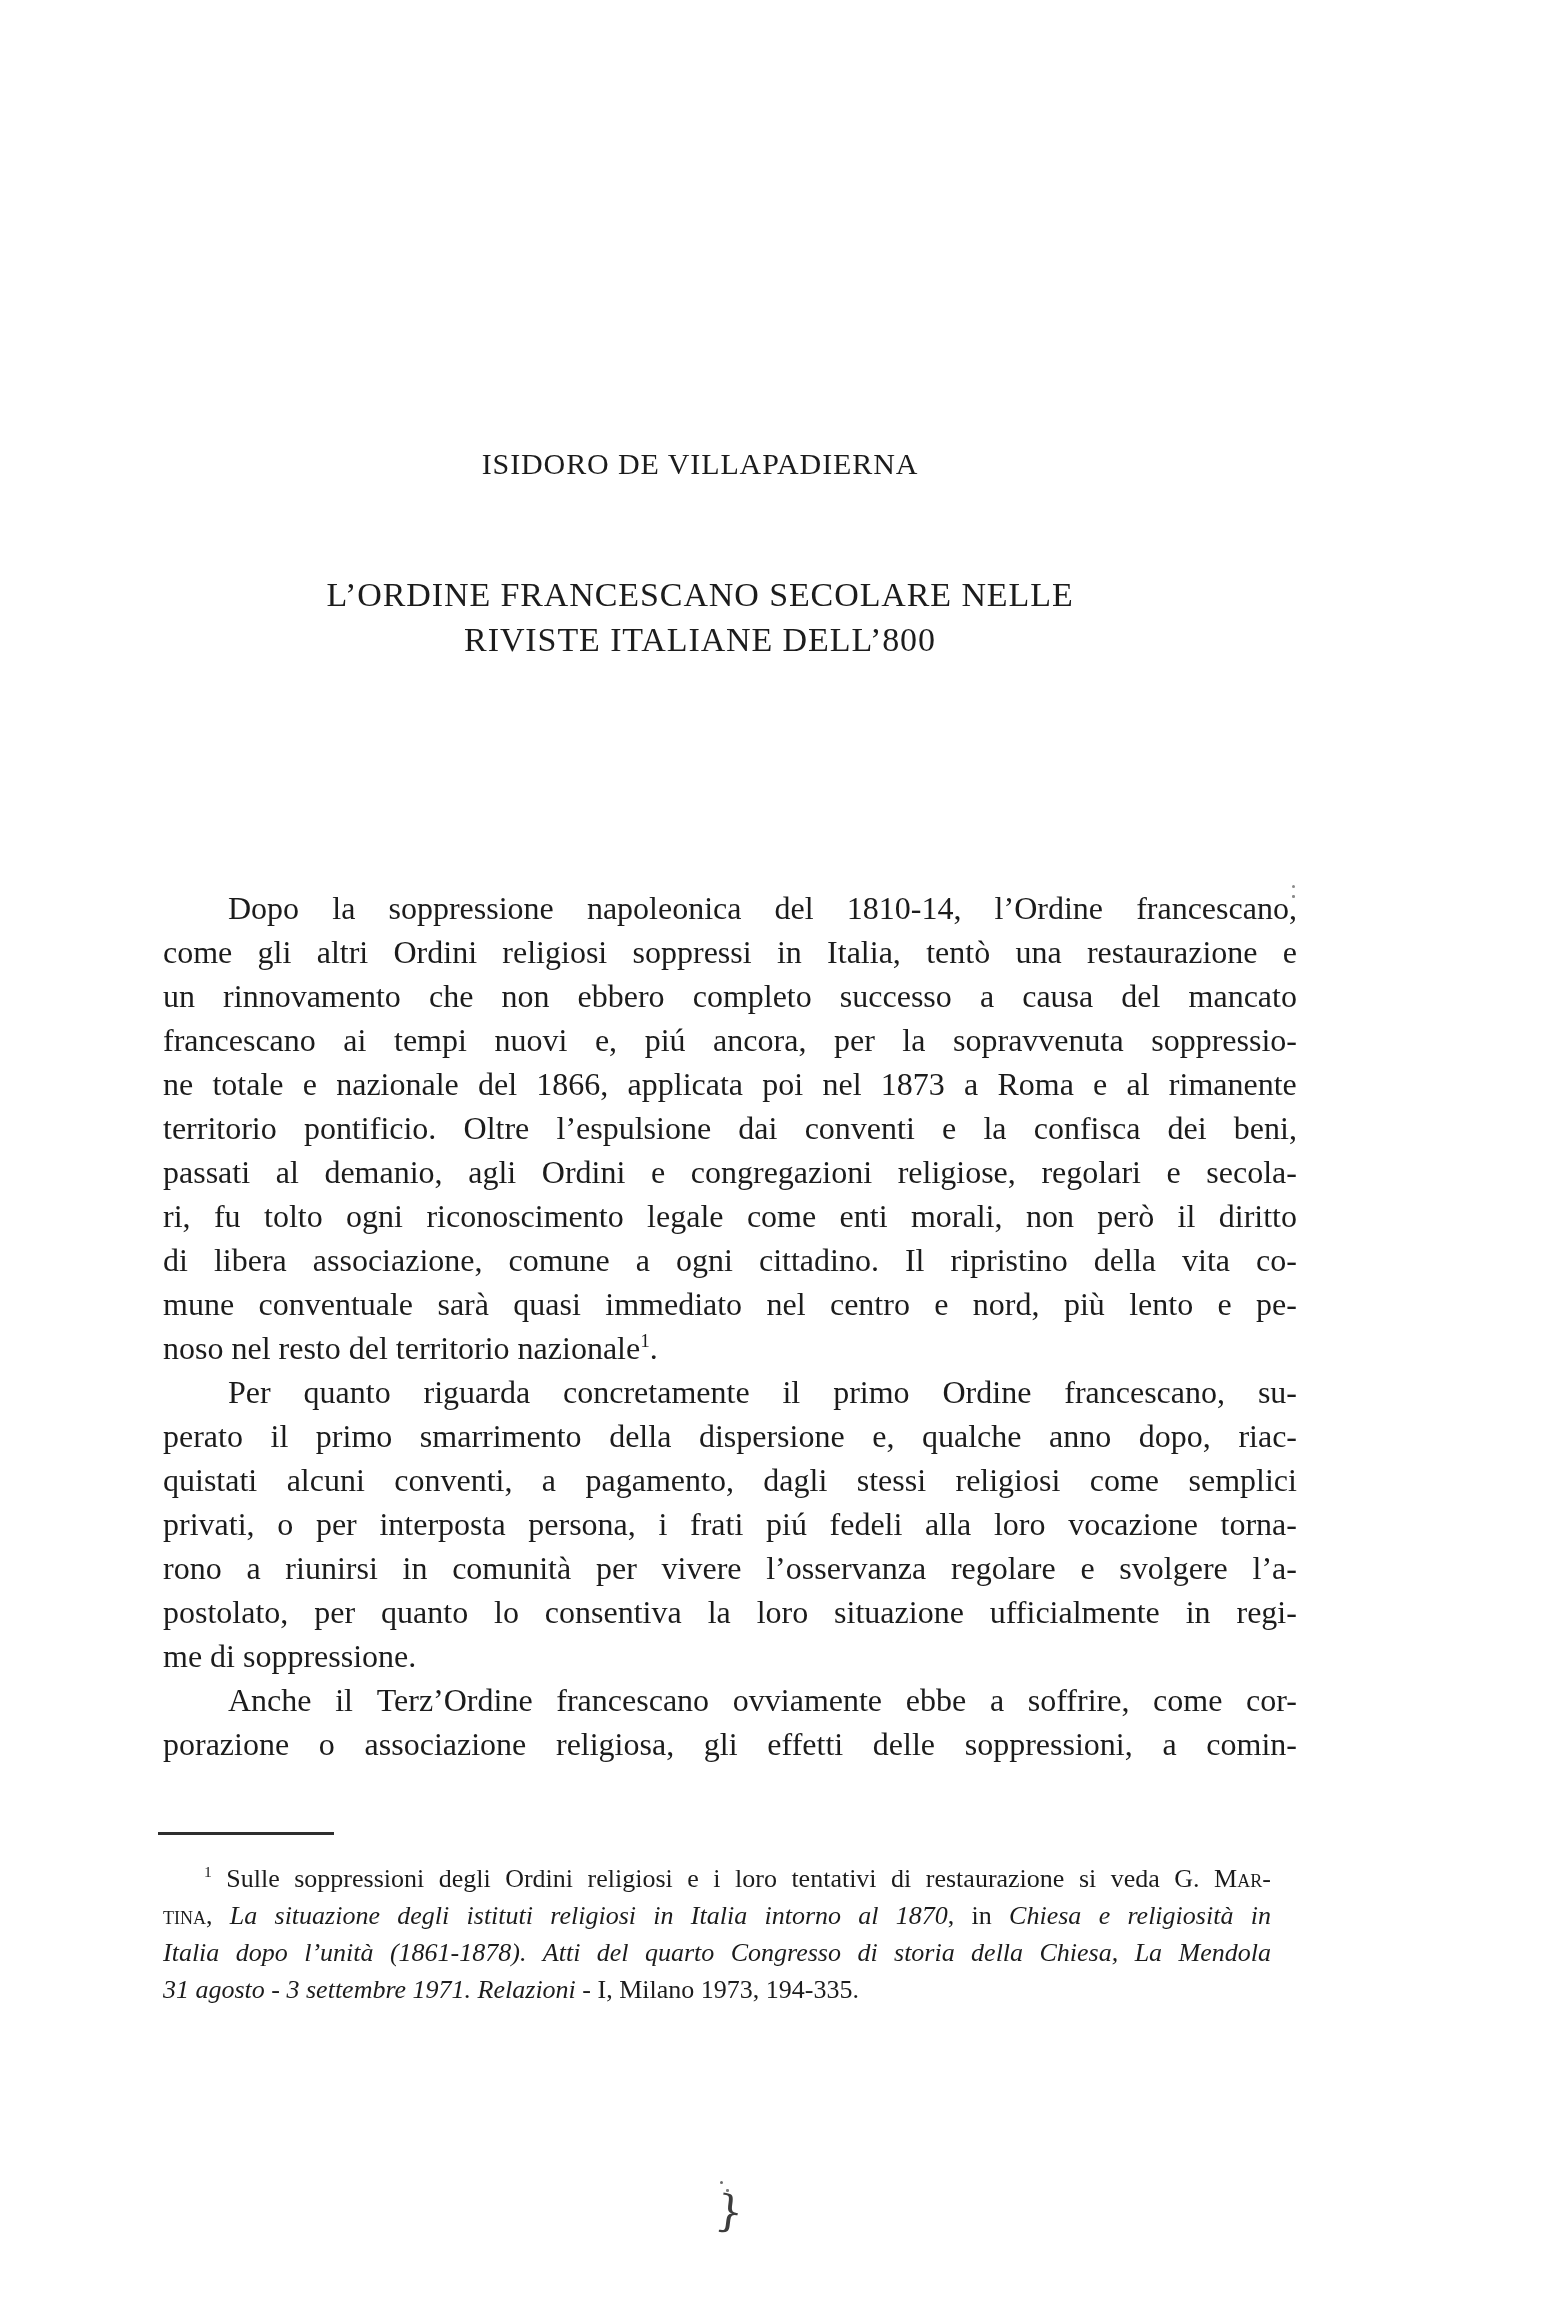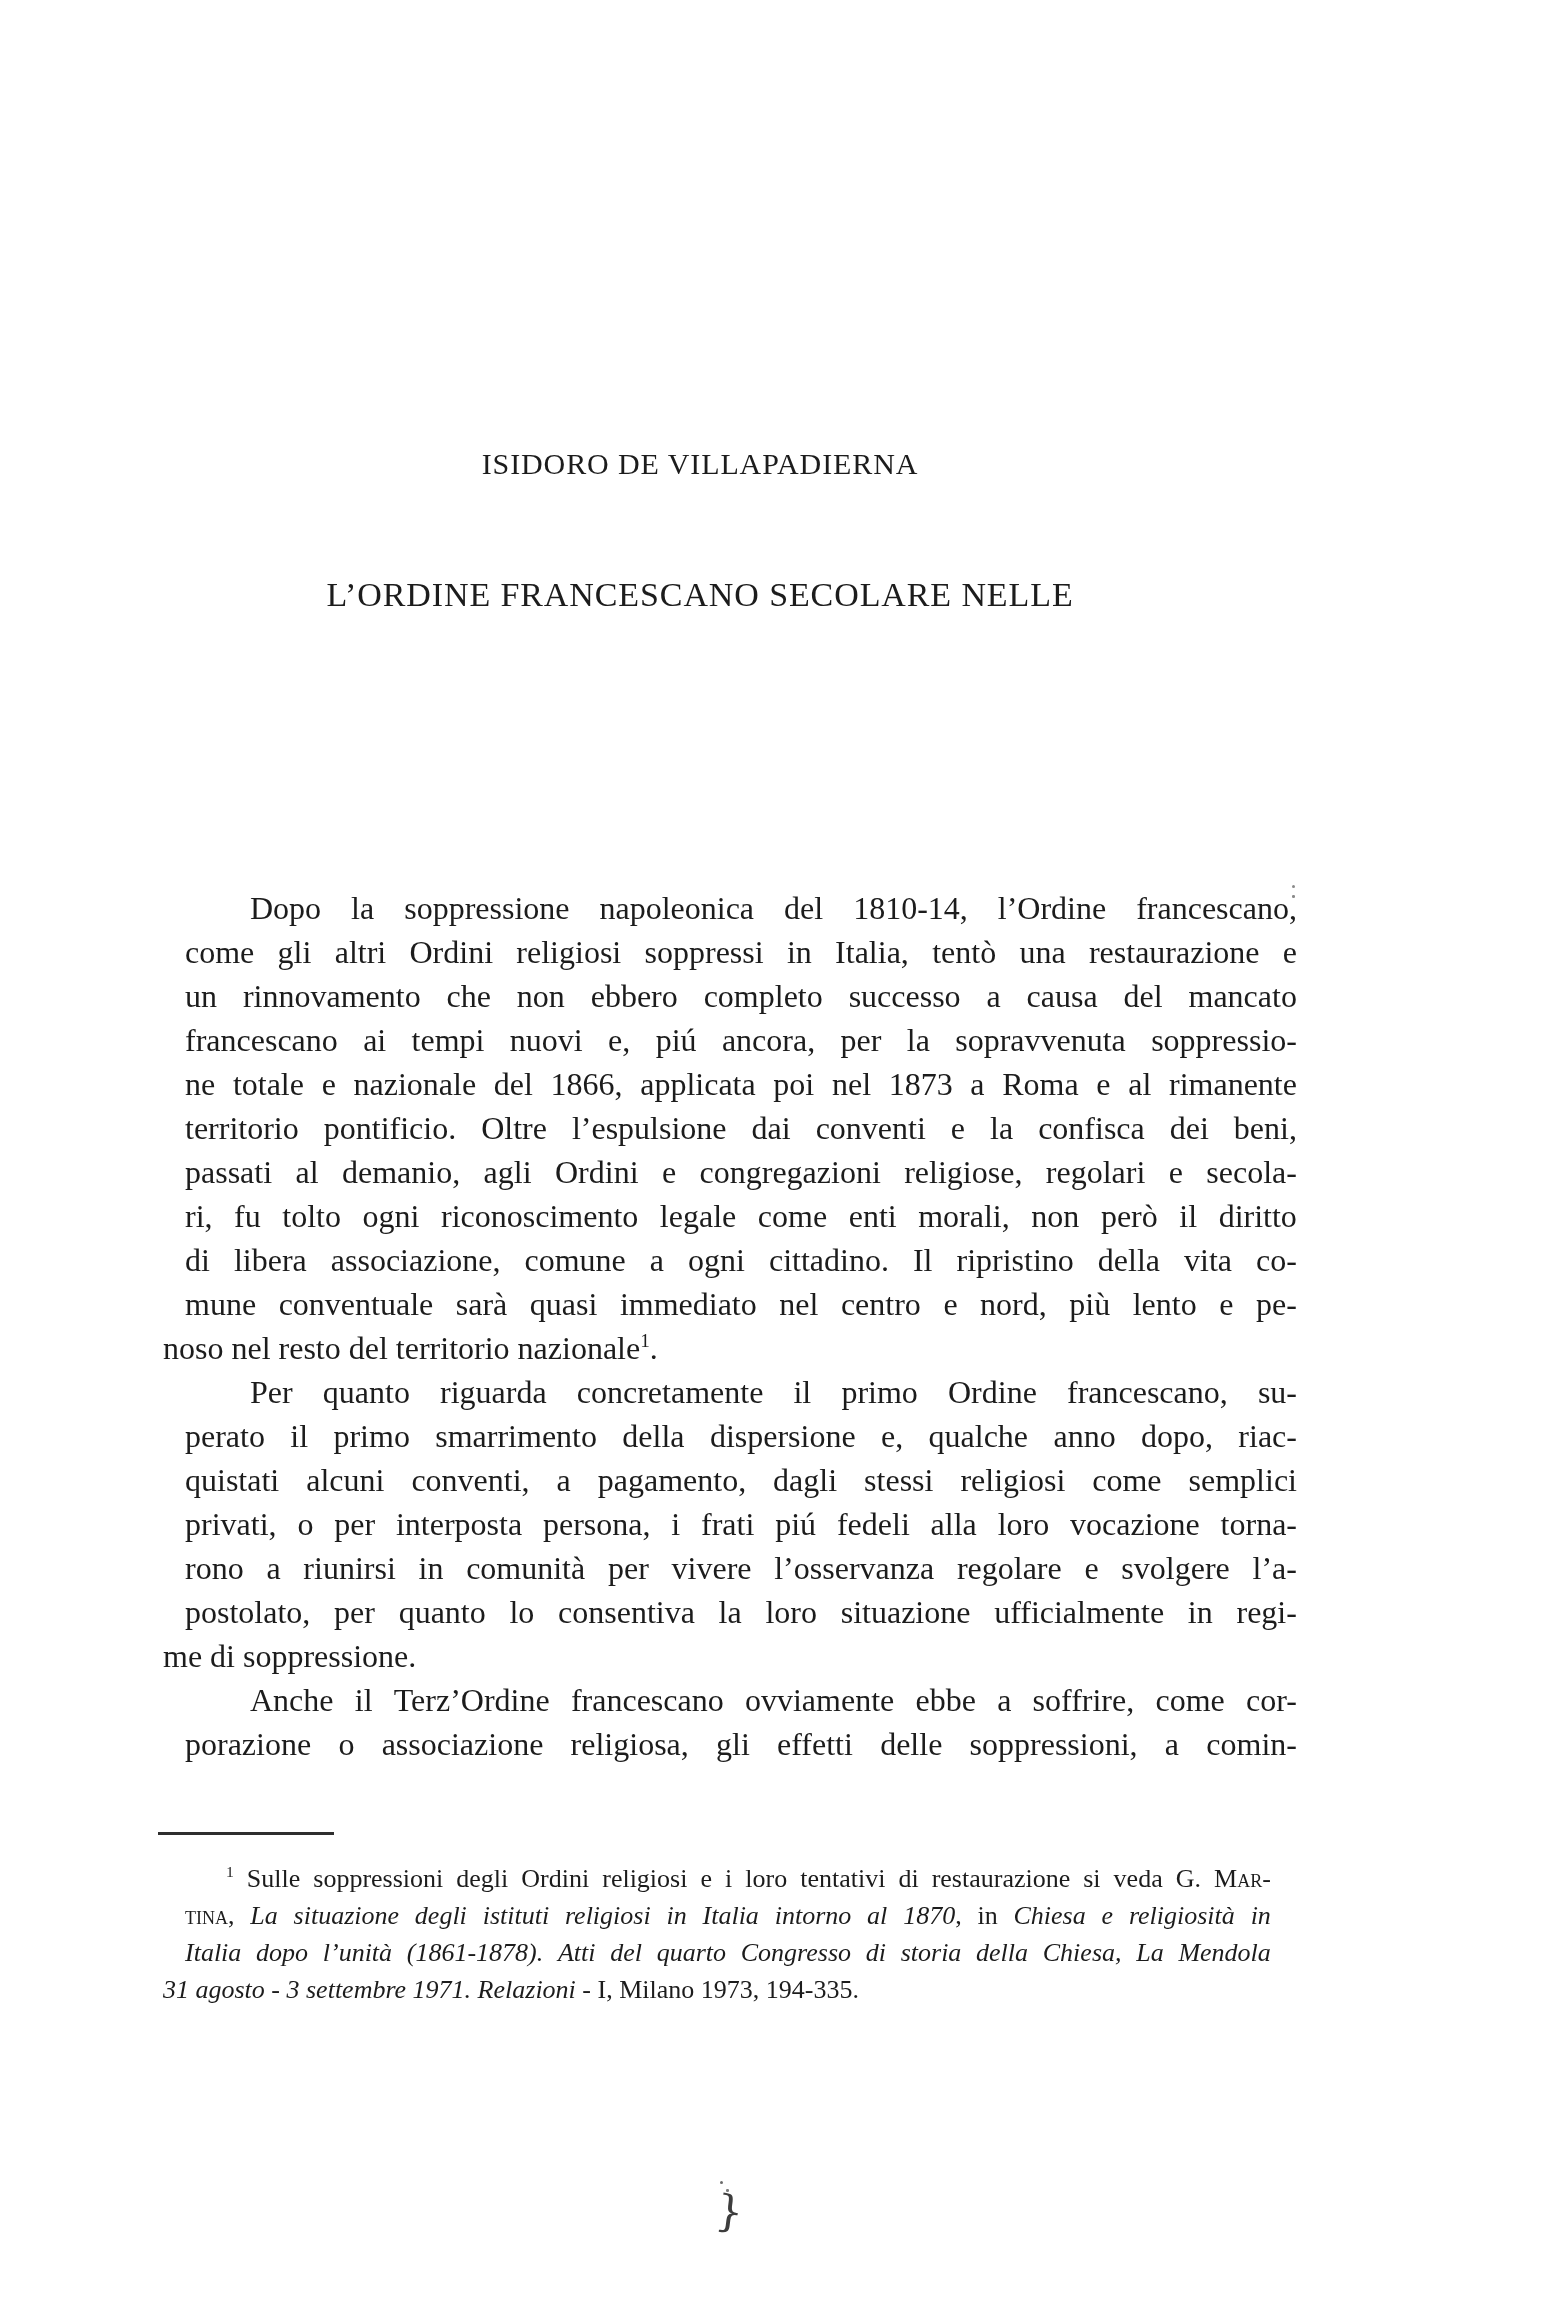--- a/index.html
+++ b/index.html
@@ -7,21 +7,21 @@
         font-family:"Liberation Serif","DejaVu Serif",serif;color:#1c1c1c;}
 
   .author{position:absolute;left:0;top:447px;width:1400px;text-align:center;
           font-size:30px;letter-spacing:0.9px;white-space:pre;}
   .title{position:absolute;left:0;top:572px;width:1400px;text-align:center;
          font-size:34px;letter-spacing:0.9px;line-height:45px;}
   .title div{white-space:pre;}
 
   .bodytext{position:absolute;left:163px;top:886px;width:1134px;font-size:32px;}
   .line{height:44px;line-height:44px;white-space:pre;overflow:visible;}
-  .line.j{display:flex;justify-content:space-between;align-items:baseline;white-space:normal;margin-left:22px;}
+  .line.j{display:flex;justify-content:space-between;align-items:baseline;white-space:normal;}
   .line.indent{padding-left:65px;}
 
   .footnote{position:absolute;left:163px;top:1860px;width:1108px;font-size:26px;}
   .footnote .line{height:37px;line-height:37px;}
   .footnote .line.indent{padding-left:41px;}
 
   .i{font-style:italic;}
   .sc{font-variant:small-caps;}
   .sup{font-size:60%;vertical-align:super;line-height:0;}
 
@@ -37,20 +37,21 @@
 </style>
 </head>
 <body>
 
 <div class="page">
 
   <div class="author">ISIDORO DE VILLAPADIERNA</div>
 
   <div class="title">
     <div>L’ORDINE FRANCESCANO SECOLARE NELLE</div>
+    <div>RIVISTE ITALIANE DELL’800</div>
   </div>
 
   <div class="bodytext" id="body-root">
       <div>
         <div class="line j indent">
           <span class="w"><span>Dopo</span></span>
           <span class="w"><span>la</span></span>
           <span class="w"><span>soppressione</span></span>
           <span class="w"><span>napoleonica</span></span>
           <span class="w"><span>del</span></span>

